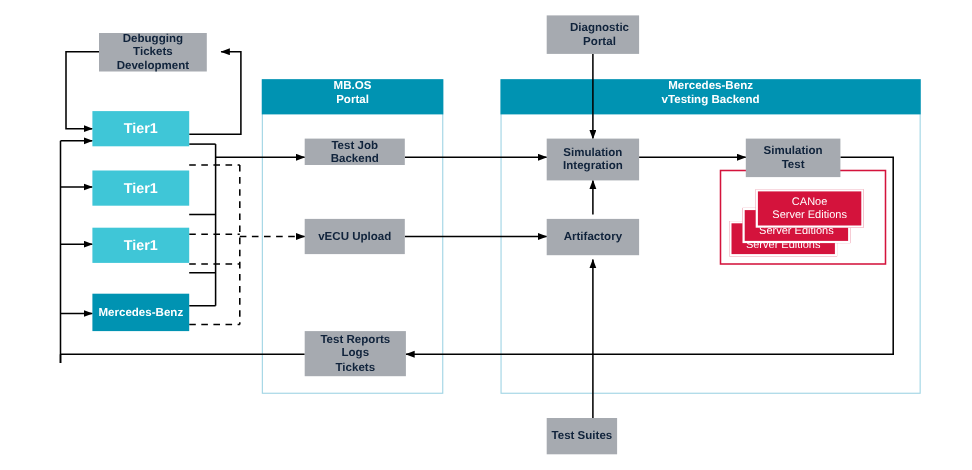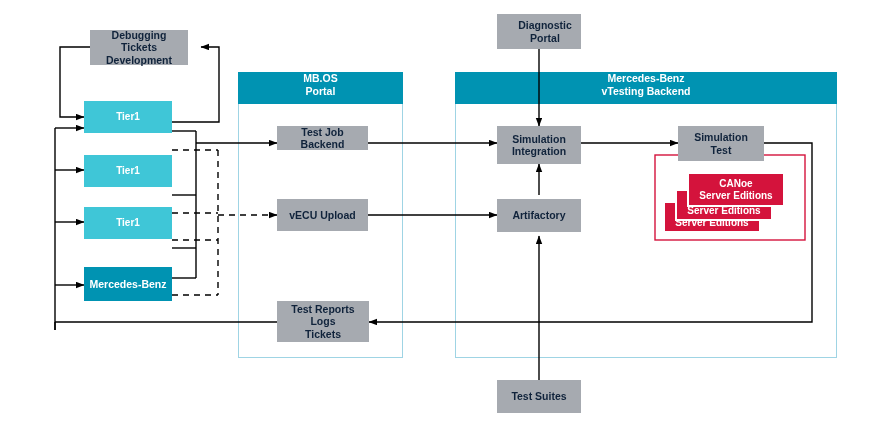--- a/index.html
+++ b/index.html
@@ -1,23 +1,23 @@
 <!DOCTYPE html>
 <html><head>
 <meta charset="utf-8">
 <style>
   html,body{margin:0;padding:0;background:#ffffff;}
   body{font-family:"Liberation Sans",sans-serif;}
   #stage{position:relative;width:884px;height:427px;background:#ffffff;overflow:hidden;}
   #svg-layer{position:absolute;left:0;top:0;width:884px;height:427px;}
   .node{position:absolute;box-sizing:border-box;display:flex;align-items:center;justify-content:center;text-align:center;line-height:1.18;}
   .gray{background:#a6aab0;color:#10233b;font-weight:bold;font-size:10.5px;}
-  .tier{background:#3fc6d7;color:#ffffff;font-weight:bold;font-size:10px;}
+  .tier{background:#3fc6d7;color:#ffffff;font-weight:bold;font-size:13px;}
   .mbz{background:#0093b2;color:#ffffff;font-weight:bold;font-size:10.5px;}
-  .red{background:#d4133c;color:#ffffff;font-weight:bold;font-size:10px;border:2px solid #ffffff;box-sizing:border-box;}
+  .red{background:#d4133c;color:#ffffff;font-weight:normal;font-size:10px;border:2px solid #ffffff;box-sizing:border-box;}
   .container-box{position:absolute;box-sizing:border-box;border:1px solid #9fd4e4;background:transparent;}
   .container-head{position:absolute;box-sizing:border-box;background:#0093b2;color:#ffffff;font-weight:bold;font-size:10.5px;display:flex;align-items:flex-start;justify-content:center;text-align:center;line-height:1.2;}
 </style>
 </head>
 <body>
 
 <div id="stage">
 
   <div class="container-box" style="left:238px;top:72px;width:165px;height:286px;"></div>
   <div class="container-head" style="left:238px;top:72px;width:165px;height:32px;">
@@ -127,21 +127,21 @@
     </div>
   </div>
 
   <div class="node gray" style="left:497px;top:14px;width:84px;height:35px;padding-left:12px;">
     <div>
       <div>Diagnostic</div>
       <div>Portal</div>
     </div>
   </div>
 
-  <div class="node gray" style="left:497px;top:380px;width:84px;height:33px;">
+  <div class="node gray" style="left:497px;top:380px;width:64px;height:33px;">
     <span>Test Suites</span>
   </div>
 
   <div class="node gray" style="left:497px;top:126px;width:84px;height:38px;">
     <div>
       <div>Simulation</div>
       <div>Integration</div>
     </div>
   </div>
 

